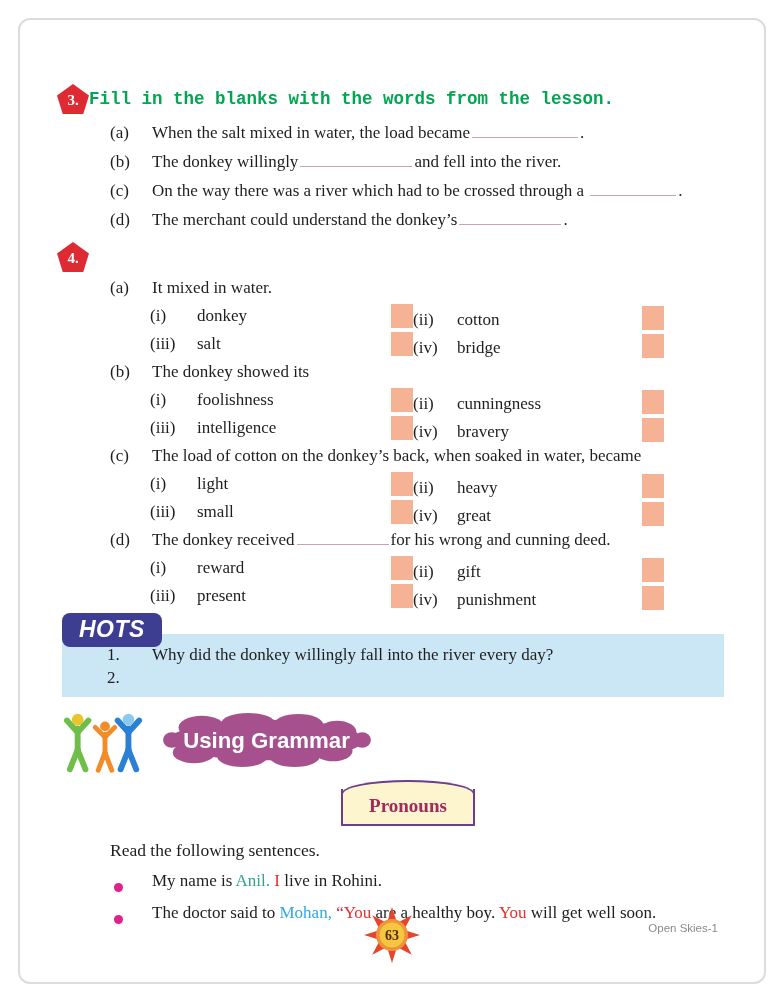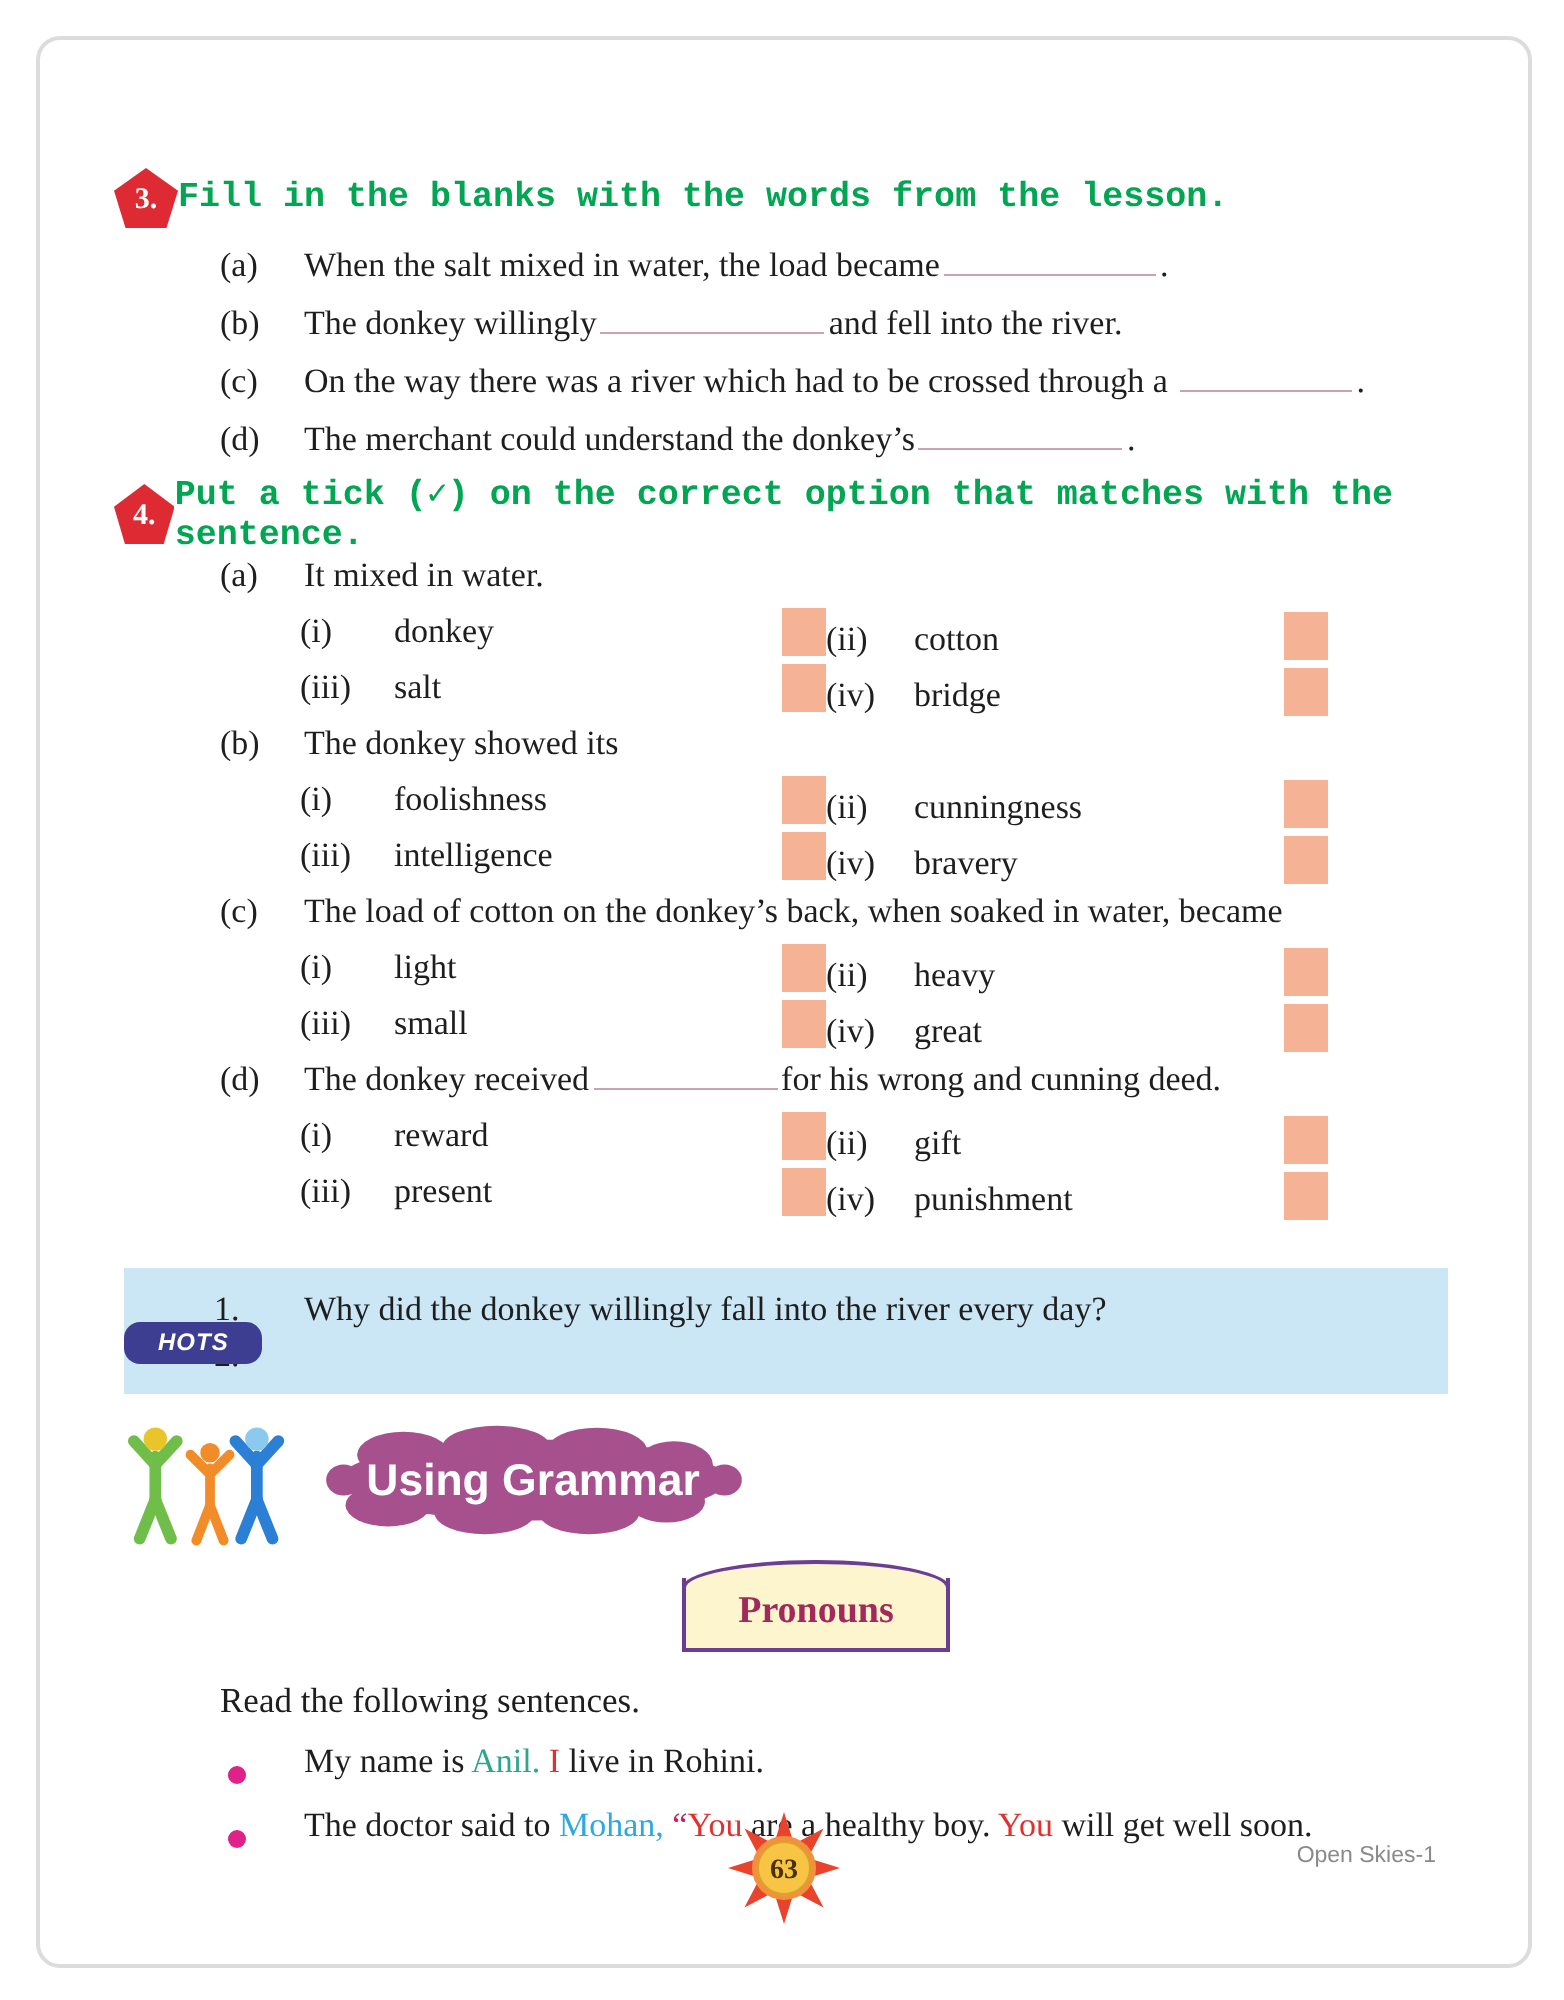--- a/index.html
+++ b/index.html
@@ -39,21 +39,21 @@
   .opt .num{flex:none;}
   .opt.left .num{width:47px;}
   .opt.right .num{width:44px;}
   .opt .word{flex:1;}
   .ansbox{width:22px;height:24px;background:#F5B295;flex:none;}
 
   
   .hots{position:relative;margin:24px 0 0 42px;width:662px;}
   .hots-label{position:absolute;top:-21px;left:0;background:#3D3E91;color:#fff;
               font-family:"Liberation Sans",sans-serif;font-style:italic;font-weight:bold;
-              font-size:12px;padding:3px 17px 4px;border-radius:8px;letter-spacing:.5px;margin-top:48px;}
+              font-size:23px;padding:3px 17px 4px;border-radius:8px;letter-spacing:.5px;}
   .hots-body{background:#CBE7F5;padding:9px 0 8px;}
   .hots-item{display:flex;line-height:23px;font-size:17px;}
   .hnum{margin-left:45px;width:45px;flex:none;}
 
   
   .grammar{display:flex;align-items:center;margin:12px 0 0 44px;height:66px;}
   .banner-wrap{margin-left:14px;position:relative;}
   .skills{margin-left:16px;color:#AE4E86;font-weight:bold;font-size:16px;line-height:21px;}
 
   
@@ -109,21 +109,20 @@
   <div class="item">
     <span class="ilabel">(d)</span>
     <span class="itext"><span>The merchant could understand the donkey’s</span><span class="blank bw3"></span><span>.</span></span>
   </div>
 </div>
     </section>
 
     <section class="q-section" id="q4-section">
       <div class="q-head">
         <span class="badge">4.</span>
-        <span class="q-title">Put a tick (✓) on the correct option that matches with the sentence.</span>
       </div>
       <div id="q4-parts">
   <div class="part">
     <div class="part-head">
       <span class="plabel">(a)</span>
       <span class="stem"><span>It mixed in water.</span><span></span></span>
     </div>
     <div class="opts">
   <div class="opt left">
     <span class="num">(i)</span>

